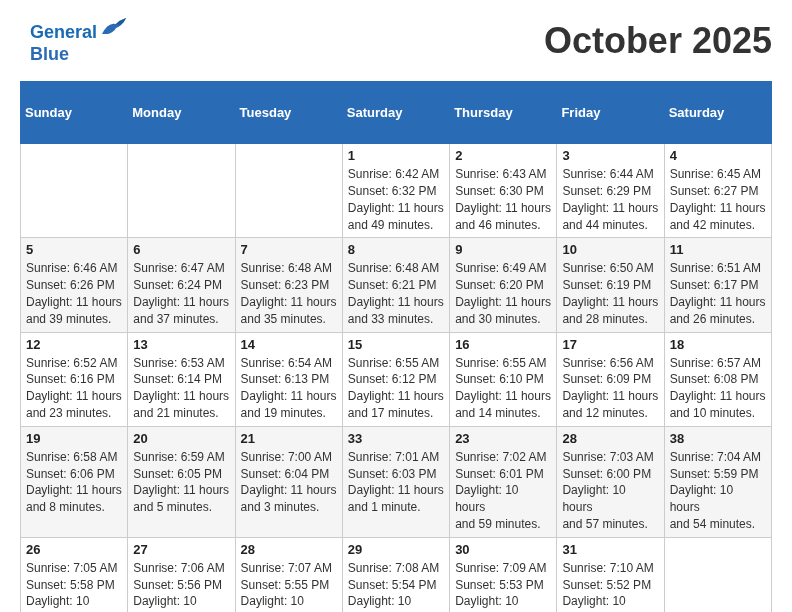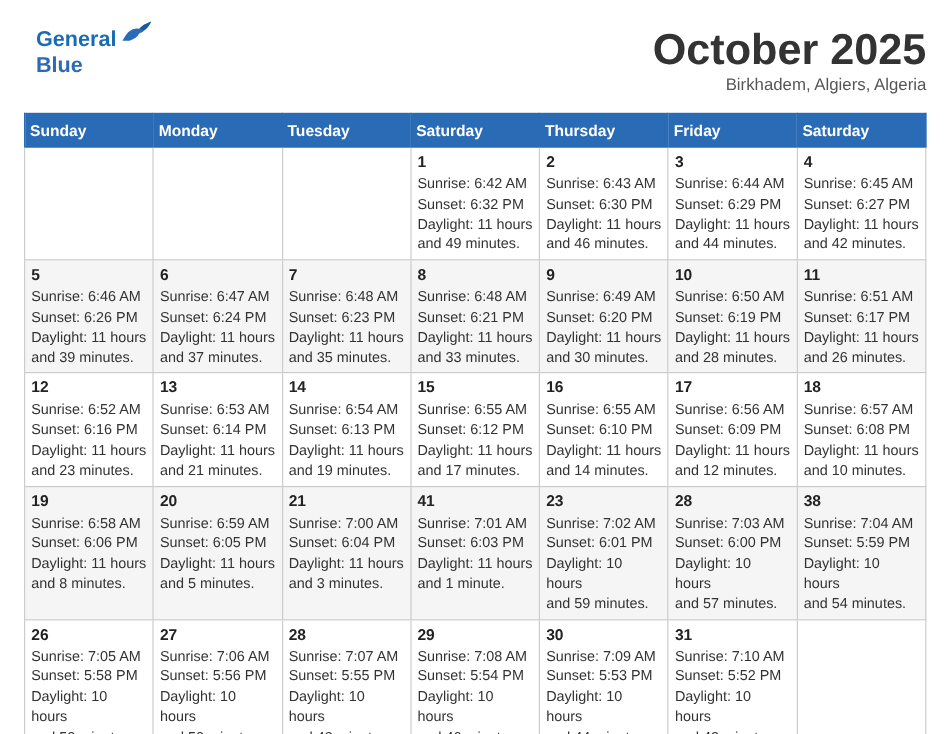--- a/index.html
+++ b/index.html
@@ -51,21 +51,21 @@
     .calendar {
       width: 100%;
       border-collapse: collapse;
       border: 1px solid #ccc;
     }
     .calendar th {
       background-color: #2a6bb5;
       color: #fff;
       font-size: 13px;
       font-weight: bold;
-      padding: 6px 4px;
+      padding: 23px 4px;
       text-align: left;
       border: 1px solid #2a6bb5;
     }
     .calendar td {
       vertical-align: top;
       border: 1px solid #ccc;
       padding: 4px 5px;
       font-size: 10.5px;
       color: #333;
       width: calc(100% / 7);
@@ -100,21 +100,20 @@
         <span>General</span><svg class="logo-bird" viewBox="0 0 28 22" fill="none" xmlns="http://www.w3.org/2000/svg">
           <path d="M2 18 Q8 6 16 8 Q20 4 26 2 Q22 10 16 12 Q14 16 8 18 Z" fill="#2a6bb5"></path>
           <path d="M16 8 Q20 4 26 2 Q24 7 20 9 Z" fill="#1a5a9a"></path>
         </svg>
         <br><span style="color:#2a6bb5">Blue</span>
       </div>
     </div>
   </div>
   <div class="title-block">
     <div class="month-title">October 2025</div>
-    <div class="subtitle">Birkhadem, Algiers, Algeria</div>
   </div>
 </div>
 
 <table class="calendar">
   <thead>
     <tr>
     <th>Sunday</th>
         <th>Monday</th>
         <th>Tuesday</th>
         <th>Saturday</th>
@@ -212,21 +211,21 @@
         </td>
         <td>
           <div class="day-number">20</div>
           <div class="cell-content">Sunrise: 6:59 AM<br>Sunset: 6:05 PM<br>Daylight: 11 hours<br>and 5 minutes.</div>
         </td>
         <td>
           <div class="day-number">21</div>
           <div class="cell-content">Sunrise: 7:00 AM<br>Sunset: 6:04 PM<br>Daylight: 11 hours<br>and 3 minutes.</div>
         </td>
         <td>
-          <div class="day-number">41</div>
+          <div class="day-number">33</div>
           <div class="cell-content">Sunrise: 7:01 AM<br>Sunset: 6:03 PM<br>Daylight: 11 hours<br>and 1 minute.</div>
         </td>
         <td>
           <div class="day-number">23</div>
           <div class="cell-content">Sunrise: 7:02 AM<br>Sunset: 6:01 PM<br>Daylight: 10 hours<br>and 59 minutes.</div>
         </td>
         <td>
           <div class="day-number">28</div>
           <div class="cell-content">Sunrise: 7:03 AM<br>Sunset: 6:00 PM<br>Daylight: 10 hours<br>and 57 minutes.</div>
         </td>

